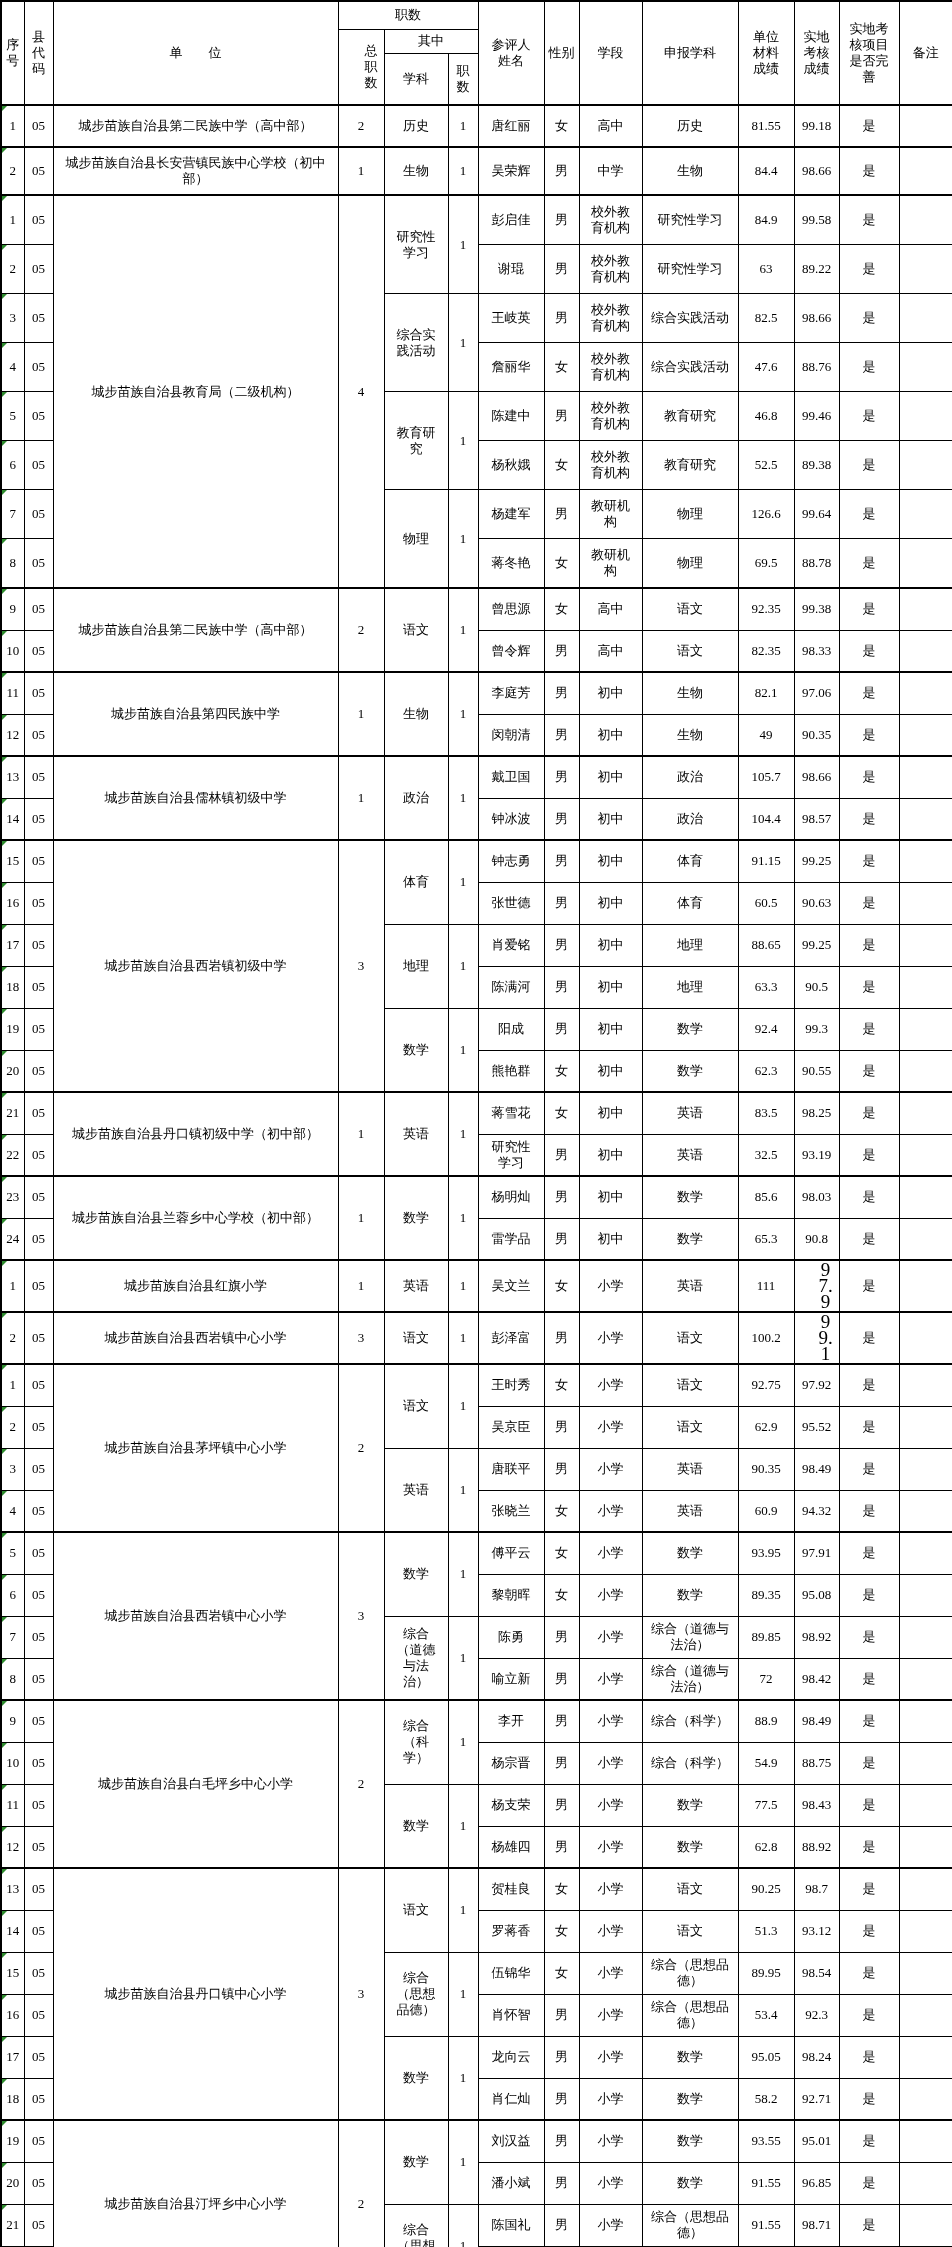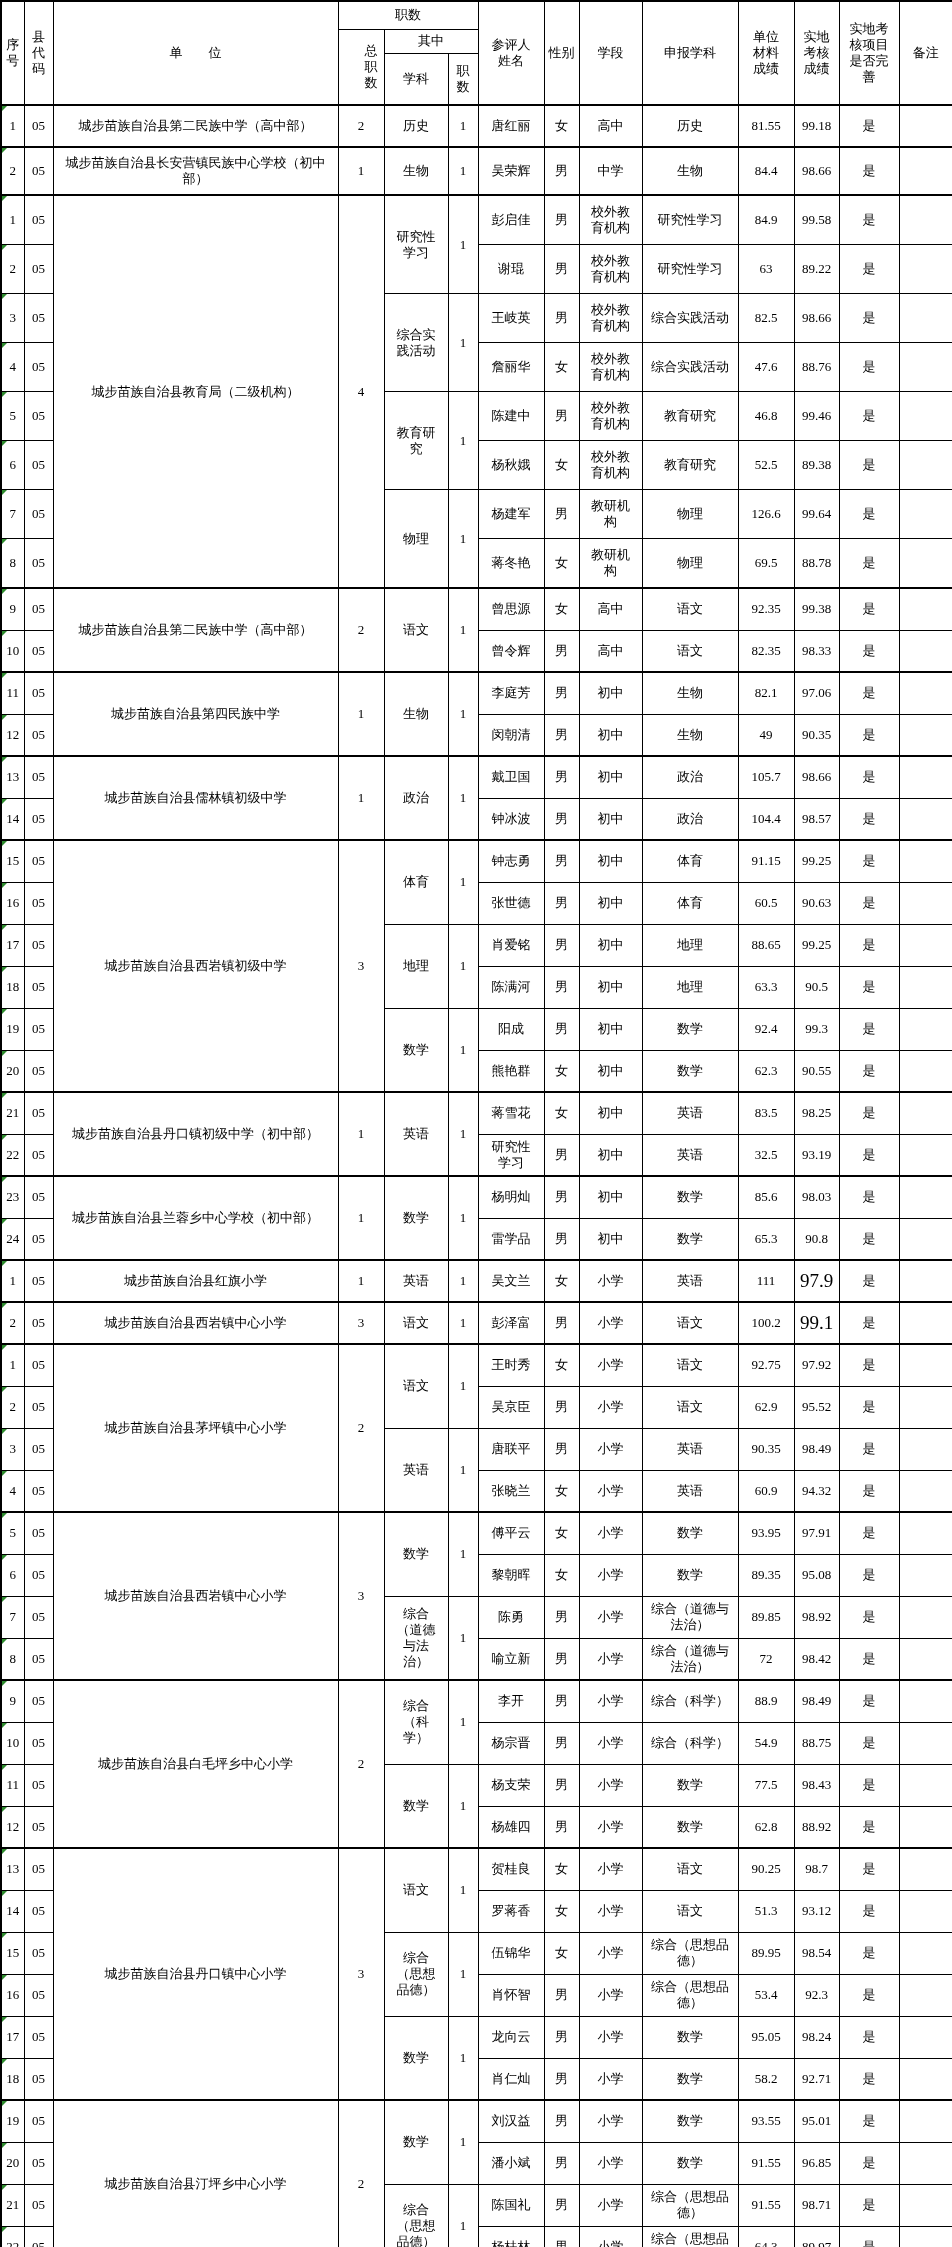--- a/index.html
+++ b/index.html
@@ -50,21 +50,21 @@
     position:absolute; top:0; left:0;
     width:0; height:0;
     border-top:5px solid #2e8b2e;
     border-right:5px solid transparent;
   }
   td.unit  { padding:7px 6px; }
   td.subj  { padding:0 6px; }
   td.name  { padding:0 8px; }
   td.stage { padding:8px 6px; }
   td.apply { padding:0 6px; }
-  td.big   { font-size:19px; }
+  td.big   { font-size:19px;padding-left:20px; }
 </style>
 </head>
 <body>
 
 <div class="page">
 
   <table class="main">
     <colgroup>
       <col style="width:23px">
         <col style="width:29px">

